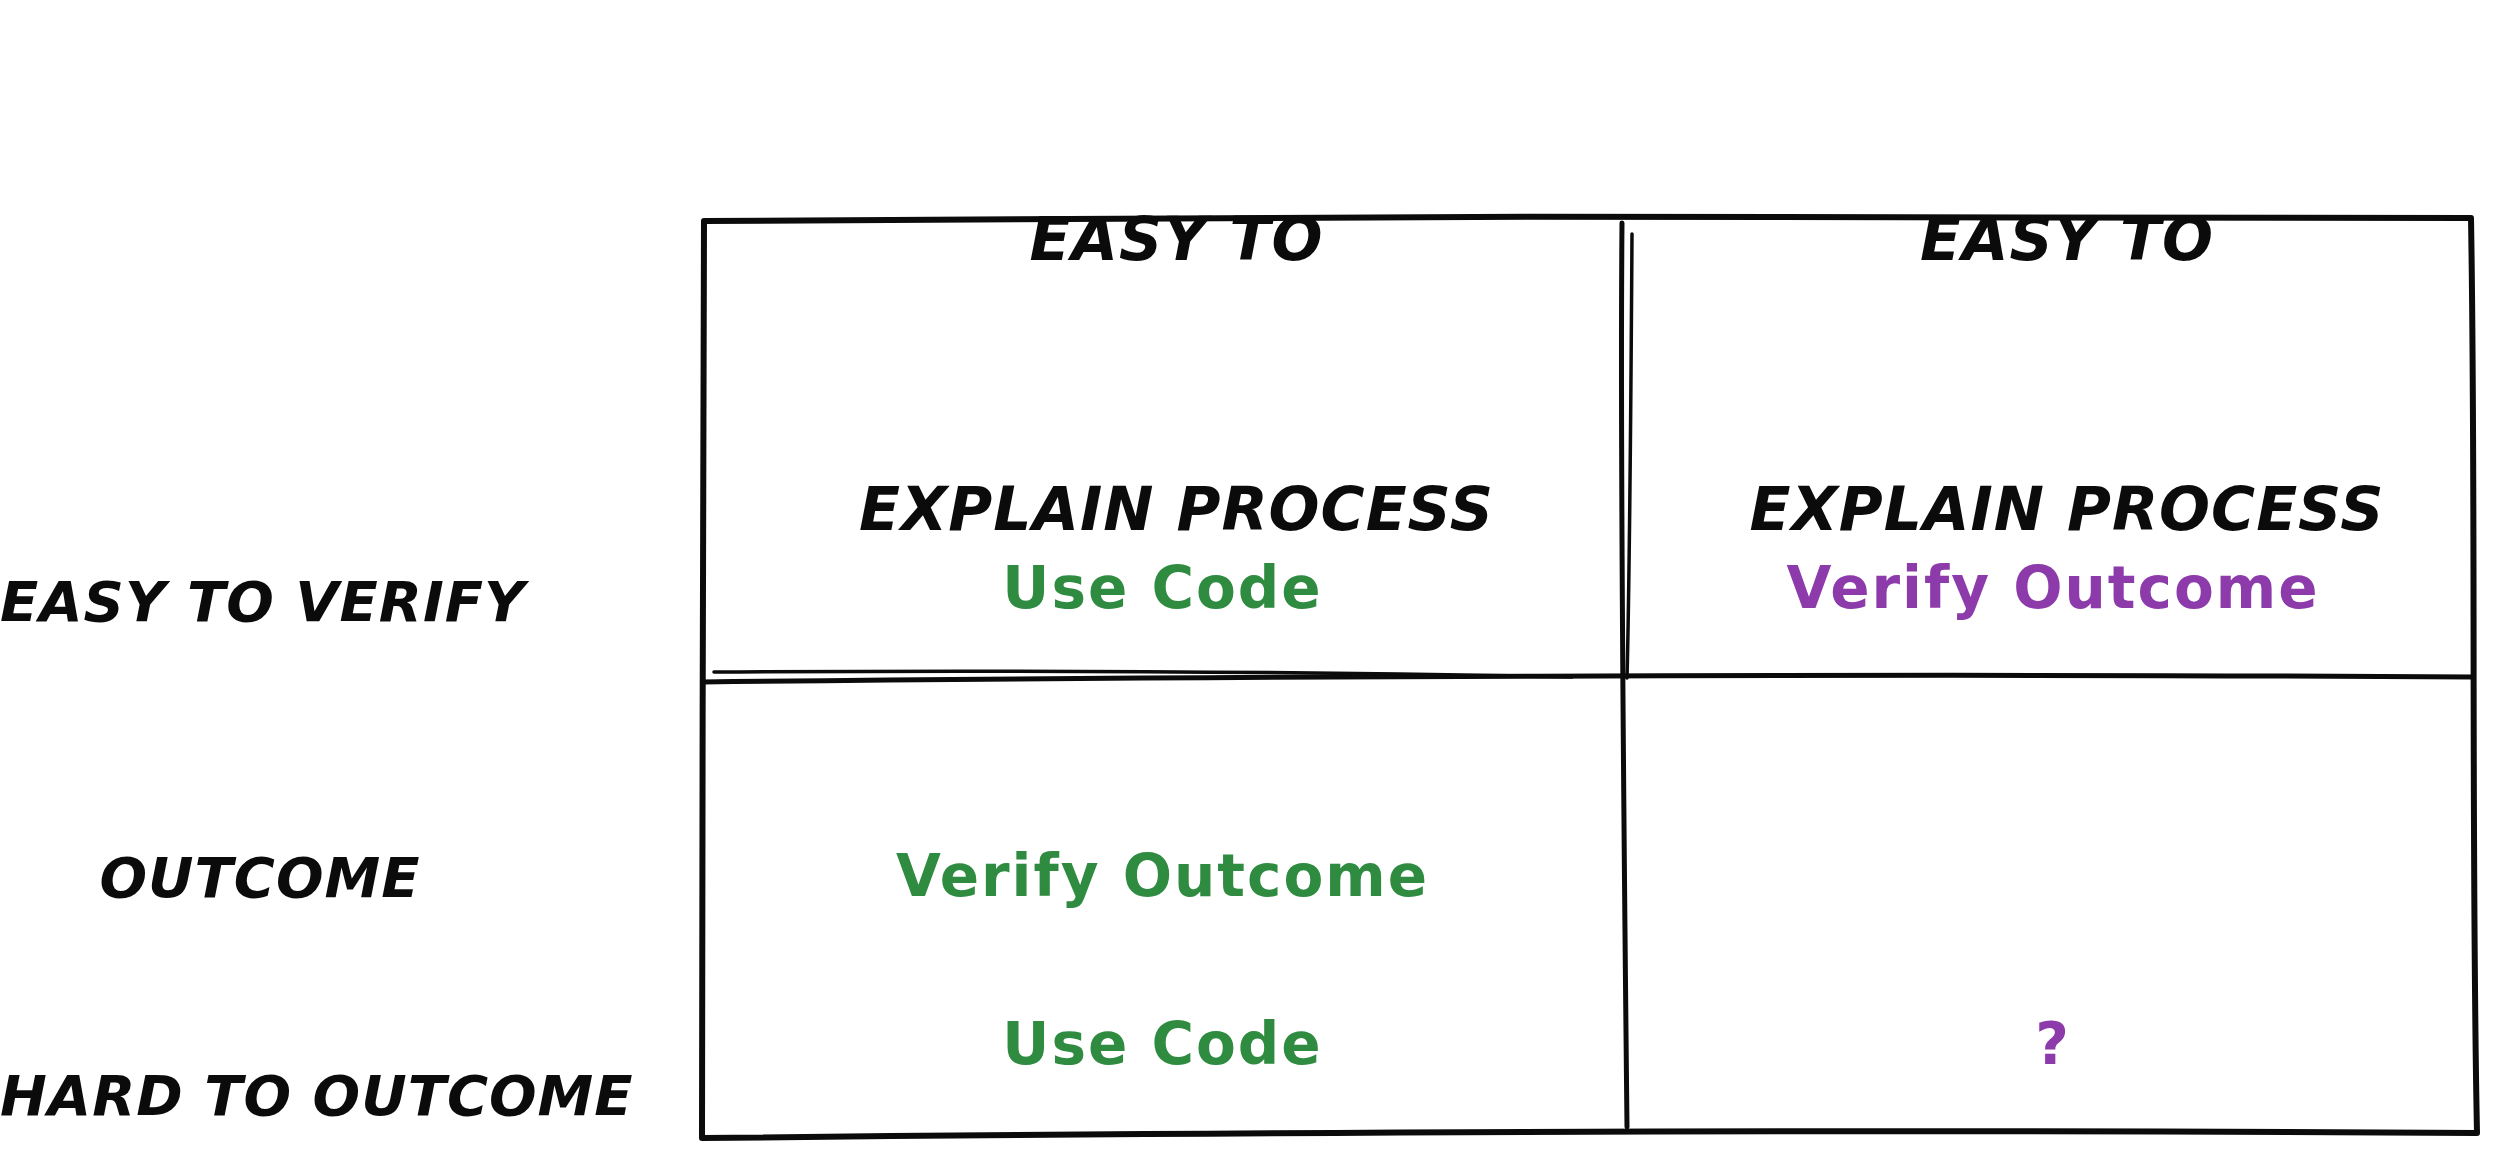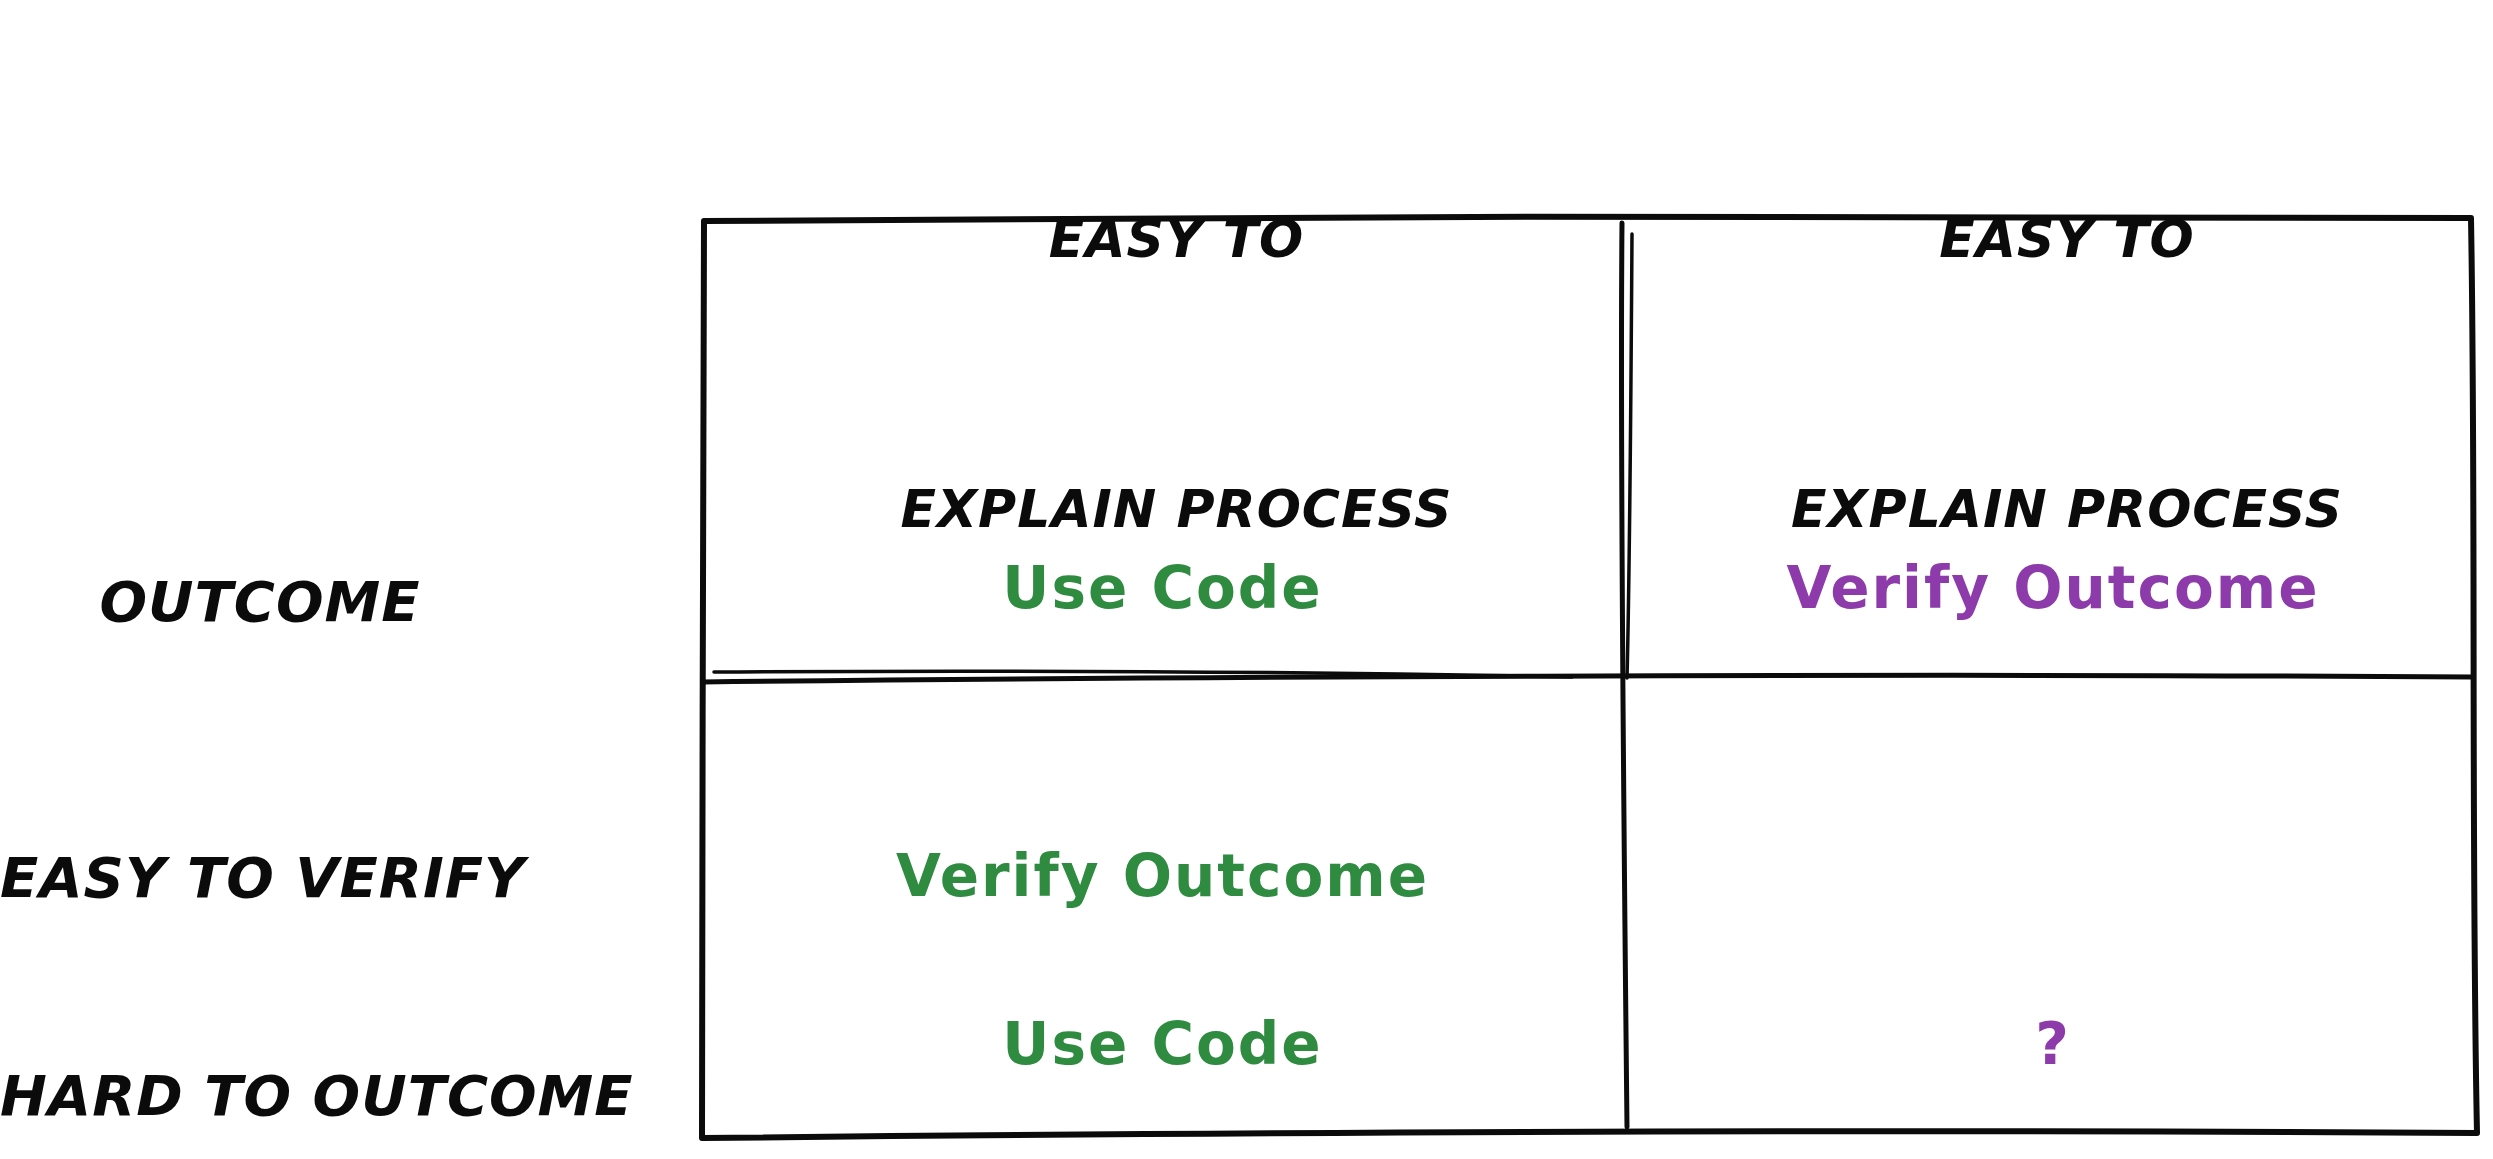--- a/index.html
+++ b/index.html
@@ -25,21 +25,21 @@
   .label{
     position:absolute;
     text-align:center;
     color:var(--color-ink);
     font-weight:700;
     font-style:italic;
     letter-spacing:1px;
     white-space:pre;
     user-select:none;
   }
-  .col-header{top:14px;font-size:52px;line-height:90px;padding-left:28px;}
+  .col-header{top:14px;font-size:60px;line-height:90px;padding-left:28px;}
   .col-header.c1{left:700px;width:925px;}
   .col-header.c2{left:1630px;width:846px;}
 
   .row-header{left:0;width:520px;font-size:56px;line-height:92px;}
   .row-header.r1{top:372px;}
   .row-header.r2{top:866px;}
 
   .cell-label{
     position:absolute;
     text-align:center;
@@ -75,22 +75,22 @@
     <div>EASY TO</div>
     <div>EXPLAIN PROCESS</div>
   </div>
 
   <div class="label col-header c2">
     <div>EASY TO</div>
     <div>EXPLAIN PROCESS</div>
   </div>
 
   <div class="label row-header r1">
+    <div>EASY TO VERIFY</div>
     <div>OUTCOME</div>
-    <div>EASY TO VERIFY</div>
   </div>
 
   <div class="label row-header r2">
     <div>HARD TO OUTCOME</div>
     
   </div>
 
   <div class="cell-label tl green">
     <div>Use Code</div>
     <div>Verify Outcome</div>

